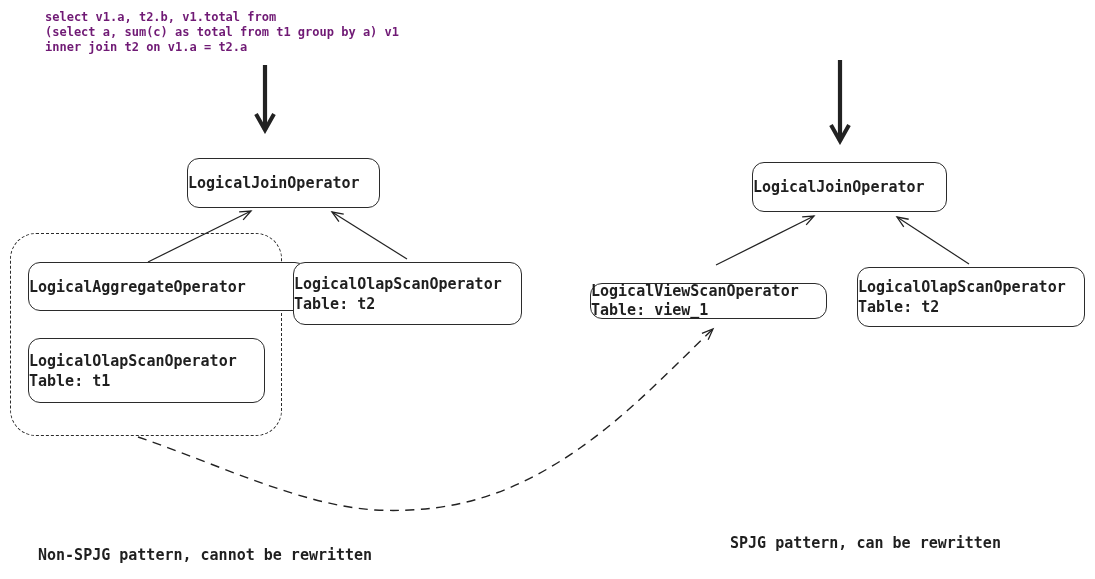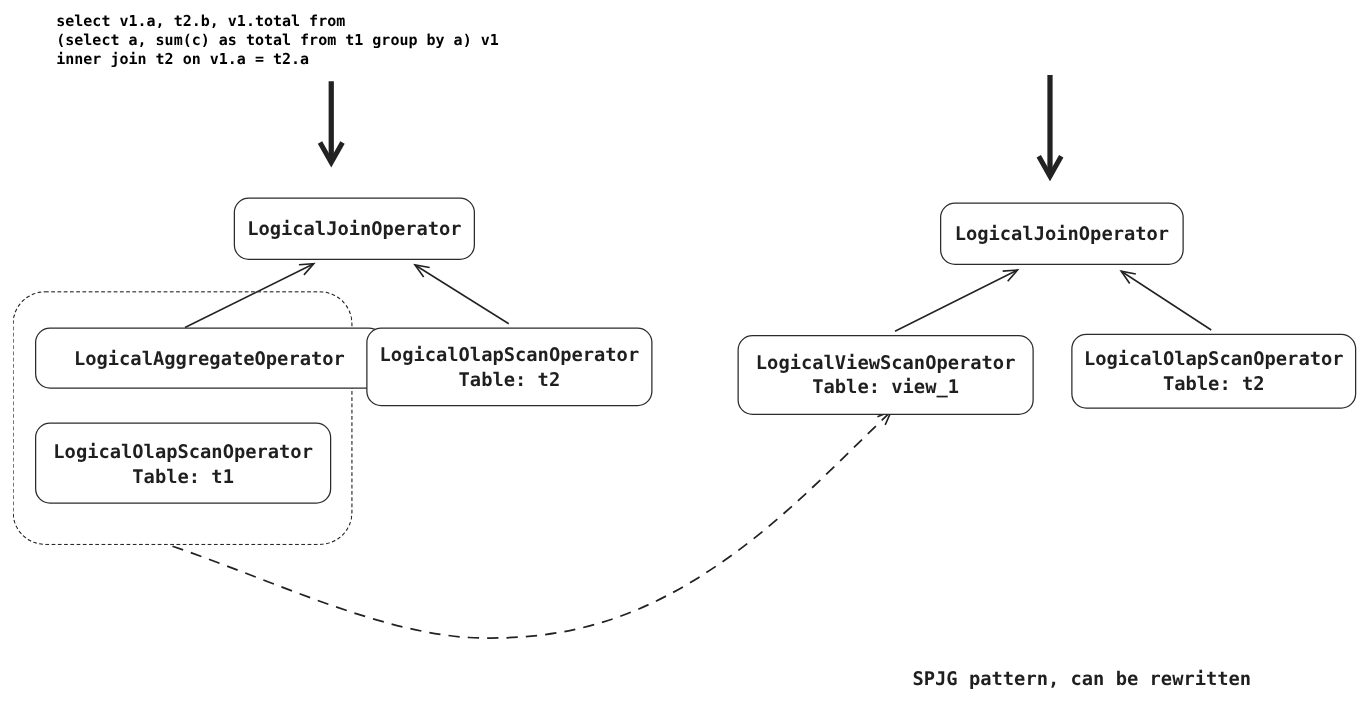--- a/index.html
+++ b/index.html
@@ -17,31 +17,31 @@
     left: 0; top: 0;
     width: 1095px; height: 579px;
     pointer-events: none;
   }
   .sql {
     position: absolute;
     white-space: pre;
     font-size: 12px;
     line-height: 15px;
     font-weight: 700;
-    color: #000000;
+    color: #701a75;
   }
   .node {
     position: absolute;
     box-sizing: border-box;
     border: 1.5px solid #2b2b2b;
     border-radius: 12px;
     background: #ffffff;
     display: flex;
     flex-direction: column;
-    align-items: center;
+    align-items: flex-start;
     justify-content: center;
     text-align: center;
     font-size: 15px;
     font-weight: 700;
     line-height: 20px;
   }
   .group-dashed {
     position: absolute;
     box-sizing: border-box;
     border: 1.8px dashed #2b2b2b;
@@ -54,21 +54,21 @@
     font-weight: 700;
     white-space: pre;
   }
   
   .n-left-join   { left: 187px; top: 158px; width: 193px; height: 50px; }
   .n-aggregate   { left: 28px;  top: 262px; width: 279px; height: 49px; }
   .n-scan-t1     { left: 28px;  top: 338px; width: 237px; height: 65px; }
   .n-left-t2     { left: 293px; top: 262px; width: 229px; height: 63px; }
   .g-left        { left: 10px;  top: 233px; width: 272px; height: 203px; }
   .n-right-join  { left: 752px; top: 162px; width: 195px; height: 50px; }
-  .n-view-scan   { left: 590px; top: 268px; width: 237px; height: 64px; line-height: 19px; }
+  .n-view-scan   { left: 590px; top: 283px; width: 237px; height: 36px; line-height: 19px; }
   .n-right-t2    { left: 857px; top: 267px; width: 228px; height: 60px; }
   .sql-left      { left: 45px;  top: 10px; }
   .sql-right     { left: 568px; top: 40px; }
   .caption-left  { left: 38px;  top: 546px; }
   .caption-right { left: 730px; top: 534px; }
 </style>
 </head>
 <body>
 
 <div class="canvas">
@@ -122,15 +122,16 @@
   </div>
   <div class="node n-view-scan">
     <span>LogicalViewScanOperator</span>
     <span>Table: view_1</span>
   </div>
   <div class="node n-right-t2">
     <span>LogicalOlapScanOperator</span>
     <span>Table: t2</span>
   </div>
 
+  <div class="caption caption-left">Non-SPJG pattern, cannot be rewritten</div>
   <div class="caption caption-right">SPJG pattern, can be rewritten</div>
 
 </div>
 
 </body></html>

